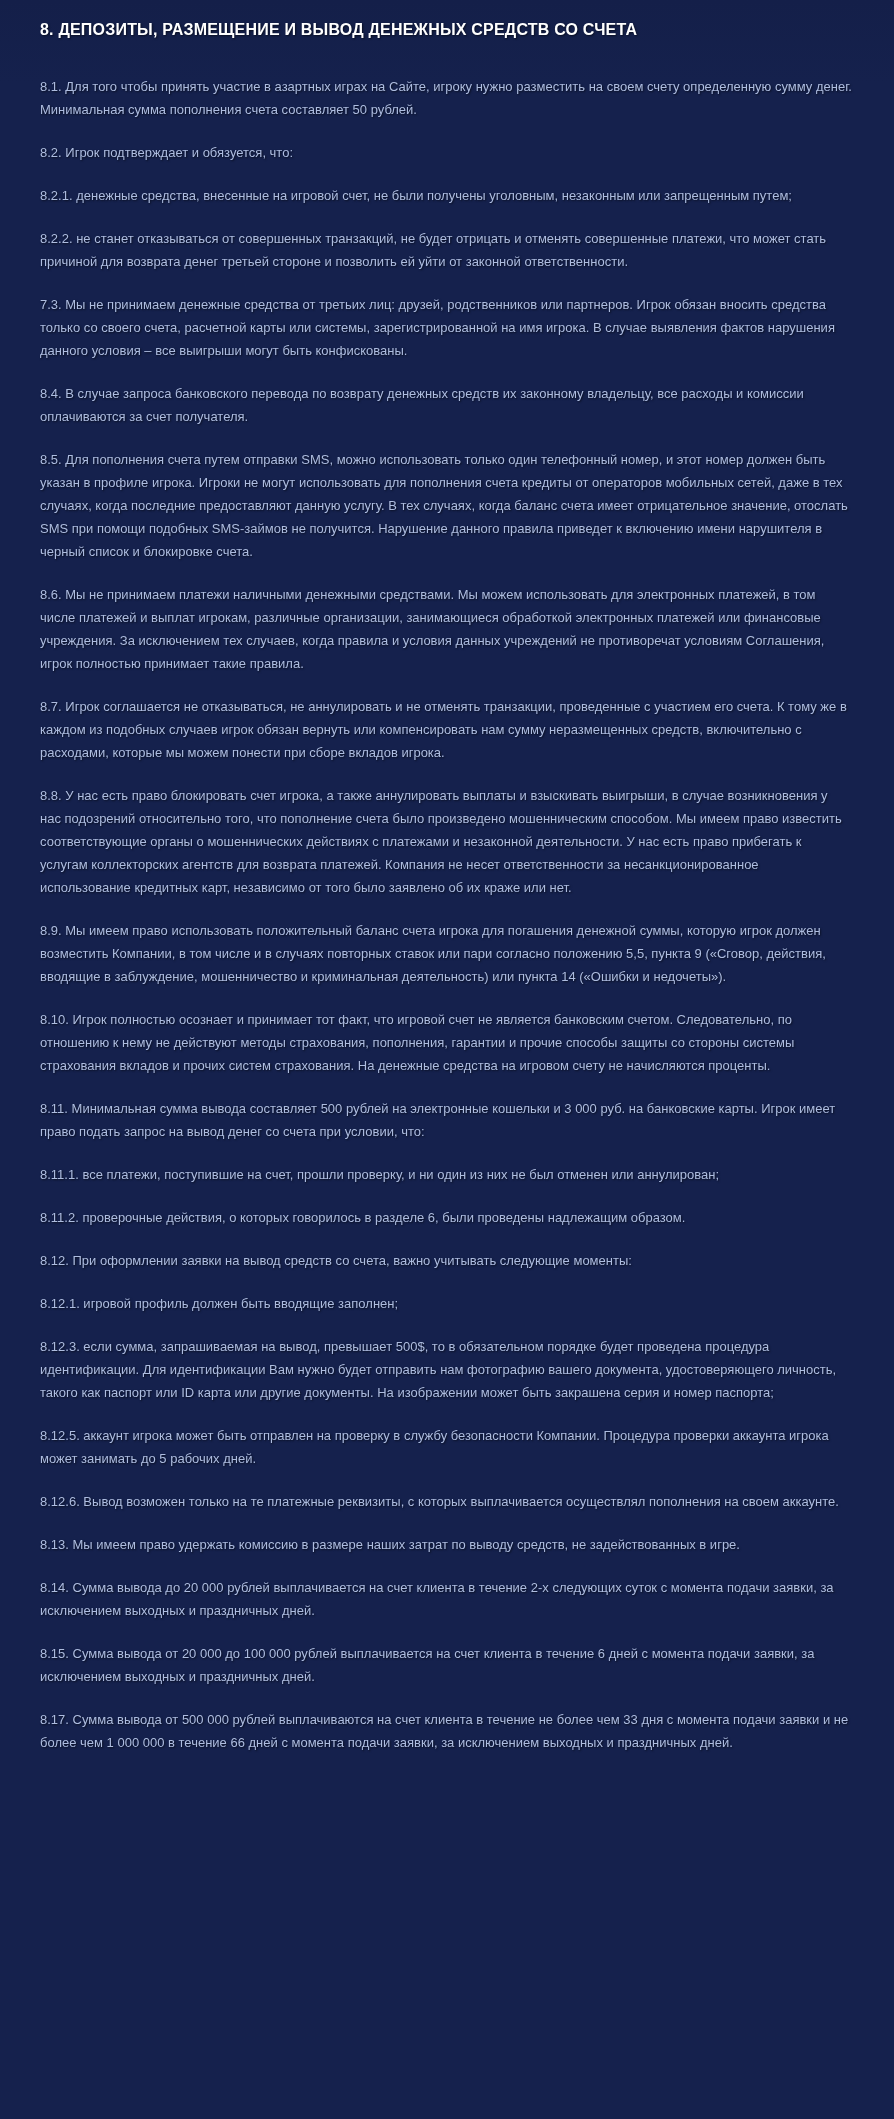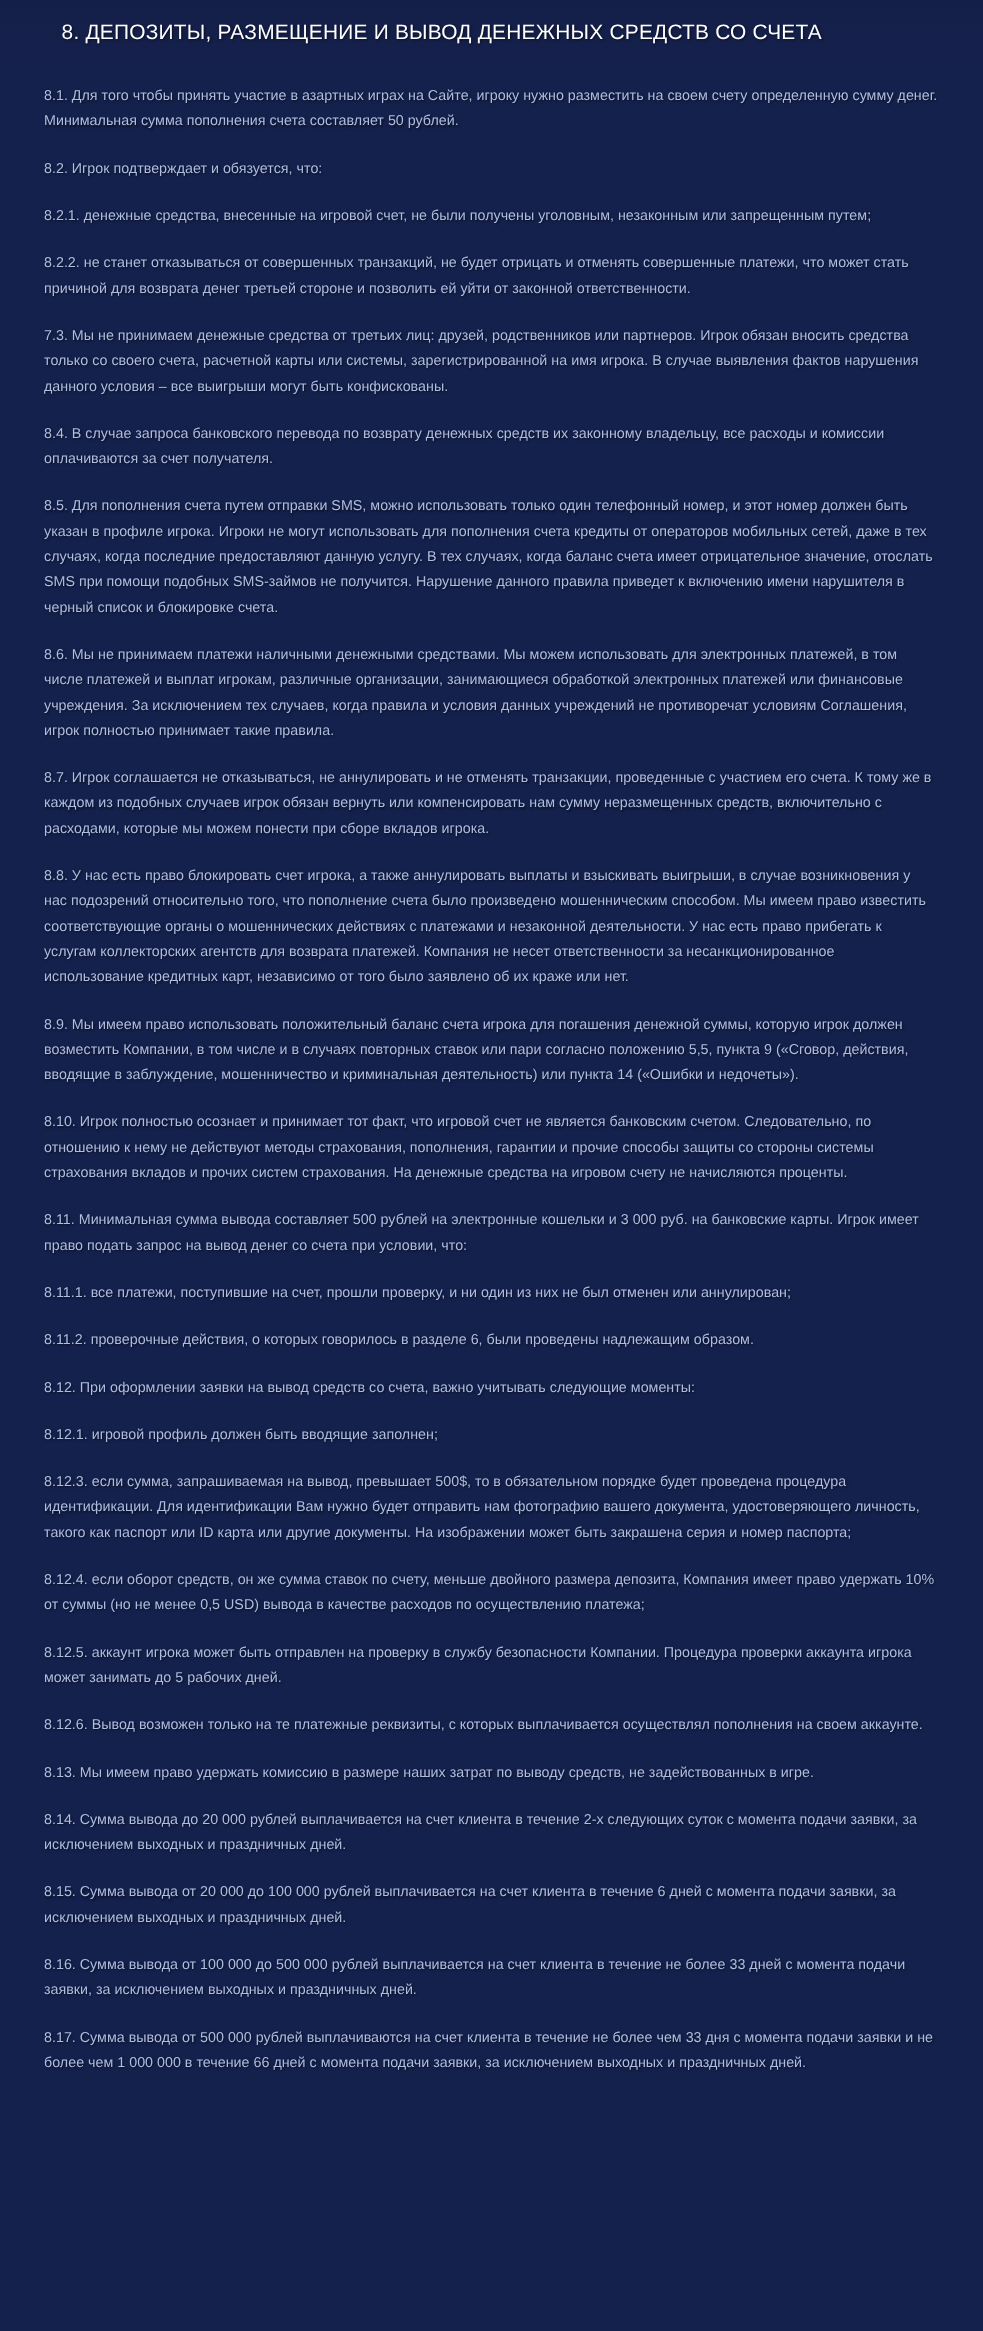--- a/index.html
+++ b/index.html
@@ -15,24 +15,24 @@
   }
   .page {
     box-sizing: border-box;
     width: 894px;
     min-height: 2119px;
     background: linear-gradient(180deg, #141f49 0%, #15214d 4%, #15214d 100%);
     padding: 14px 42px 24px 40px;
   }
   .section-title {
     color: #ffffff;
-    font-size: 19px;
-    font-weight: normal;
+    font-size: 16px;
+    font-weight: bold;
     line-height: 31px;
-    margin: 0 0 30px 16px;
+    margin: 0 0 30px 0;
     letter-spacing: 0.2px;
     text-shadow: 1px 1px 2px rgba(0,0,0,0.55);
   }
   .para {
     color: #aebde0;
     font-size: 13px;
     line-height: 23px;
     margin: 0 0 20px 0;
     text-shadow: 1px 1px 2px rgba(0,0,0,0.6);
     max-width: 812px;
@@ -55,22 +55,20 @@
       <p class="para">8.7. Игрок соглашается не отказываться, не аннулировать и не отменять транзакции, проведенные с участием его счета. К тому же в каждом из подобных случаев игрок обязан вернуть или компенсировать нам сумму неразмещенных средств, включительно с расходами, которые мы можем понести при сборе вкладов игрока.</p>
       <p class="para">8.8. У нас есть право блокировать счет игрока, а также аннулировать выплаты и взыскивать выигрыши, в случае возникновения у нас подозрений относительно того, что пополнение счета было произведено мошенническим способом. Мы имеем право известить соответствующие органы о мошеннических действиях с платежами и незаконной деятельности. У нас есть право прибегать к услугам коллекторских агентств для возврата платежей. Компания не несет ответственности за несанкционированное использование кредитных карт, независимо от того было заявлено об их краже или нет.</p>
       <p class="para">8.9. Мы имеем право использовать положительный баланс счета игрока для погашения денежной суммы, которую игрок должен возместить Компании, в том числе и в случаях повторных ставок или пари согласно положению 5,5, пункта 9 («Сговор, действия, вводящие в заблуждение, мошенничество и криминальная деятельность) или пункта 14 («Ошибки и недочеты»).</p>
       <p class="para">8.10. Игрок полностью осознает и принимает тот факт, что игровой счет не является банковским счетом. Следовательно, по отношению к нему не действуют методы страхования, пополнения, гарантии и прочие способы защиты со стороны системы страхования вкладов и прочих систем страхования. На денежные средства на игровом счету не начисляются проценты.</p>
       <p class="para">8.11. Минимальная сумма вывода составляет 500 рублей на электронные кошельки и 3 000 руб. на банковские карты. Игрок имеет право подать запрос на вывод денег со счета при условии, что:</p>
       <p class="para">8.11.1. все платежи, поступившие на счет, прошли проверку, и ни один из них не был отменен или аннулирован;</p>
       <p class="para">8.11.2. проверочные действия, о которых говорилось в разделе 6, были проведены надлежащим образом.</p>
       <p class="para">8.12. При оформлении заявки на вывод средств со счета, важно учитывать следующие моменты:</p>
       <p class="para">8.12.1. игровой профиль должен быть вводящие заполнен;</p>
       <p class="para">8.12.3. если сумма, запрашиваемая на вывод, превышает 500$, то в обязательном порядке будет проведена процедура идентификации. Для идентификации Вам нужно будет отправить нам фотографию вашего документа, удостоверяющего личность, такого как паспорт или ID карта или другие документы. На изображении может быть закрашена серия и номер паспорта;</p>
-      <p class="para">8.12.4. если оборот средств, он же сумма ставок по счету, меньше двойного размера депозита, Компания имеет право удержать 10% от суммы (но не менее 0,5 USD) вывода в качестве расходов по осуществлению платежа;</p>
       <p class="para">8.12.5. аккаунт игрока может быть отправлен на проверку в службу безопасности Компании. Процедура проверки аккаунта игрока может занимать до 5 рабочих дней.</p>
       <p class="para">8.12.6. Вывод возможен только на те платежные реквизиты, с которых выплачивается осуществлял пополнения на своем аккаунте.</p>
       <p class="para">8.13. Мы имеем право удержать комиссию в размере наших затрат по выводу средств, не задействованных в игре.</p>
       <p class="para">8.14. Сумма вывода до 20 000 рублей выплачивается на счет клиента в течение 2-х следующих суток с момента подачи заявки, за исключением выходных и праздничных дней.</p>
       <p class="para">8.15. Сумма вывода от 20 000 до 100 000 рублей выплачивается на счет клиента в течение 6 дней с момента подачи заявки, за исключением выходных и праздничных дней.</p>
-      <p class="para">8.16. Сумма вывода от 100 000 до 500 000 рублей выплачивается на счет клиента в течение не более 33 дней с момента подачи заявки, за исключением выходных и праздничных дней.</p>
       <p class="para">8.17. Сумма вывода от 500 000 рублей выплачиваются на счет клиента в течение не более чем 33 дня с момента подачи заявки и не более чем 1 000 000 в течение 66 дней с момента подачи заявки, за исключением выходных и праздничных дней.</p>
     </div>
 </div>
 
 </body></html>

